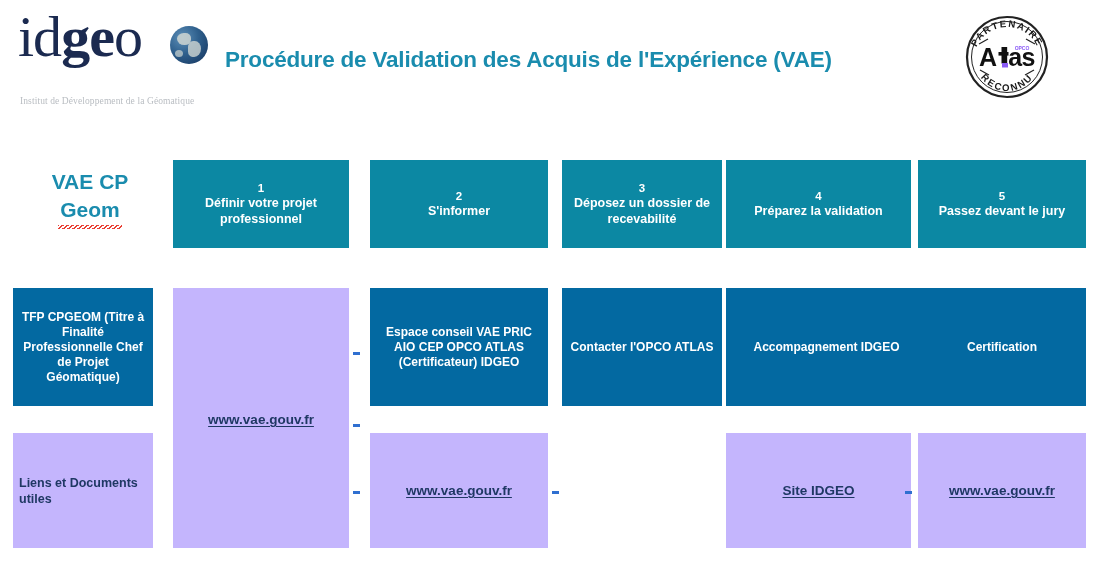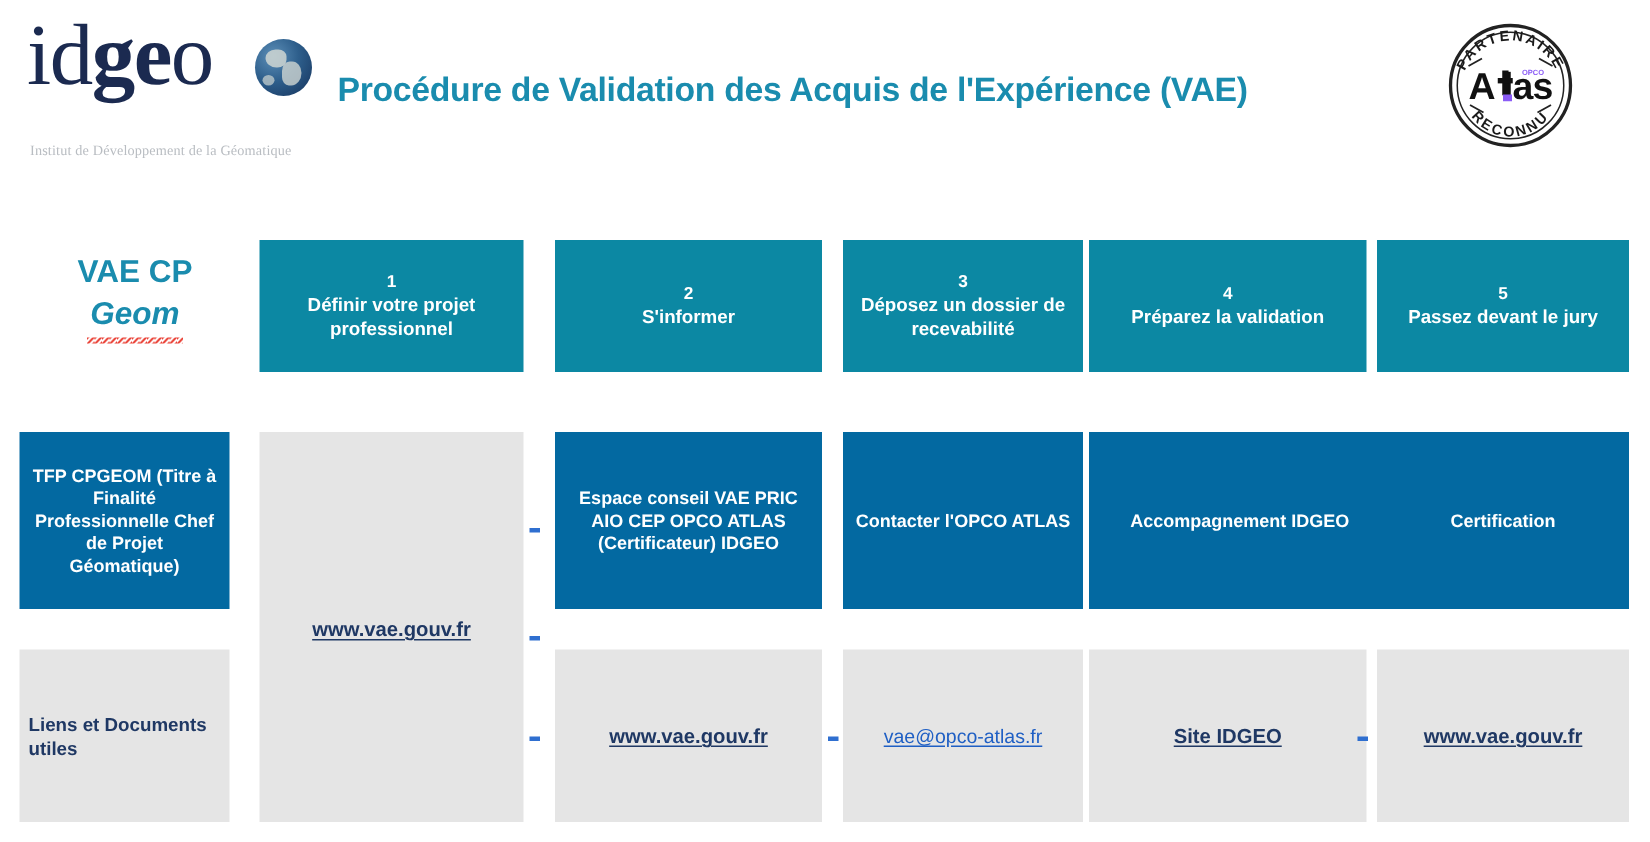--- a/index.html
+++ b/index.html
@@ -45,32 +45,32 @@
     letter-spacing:-.2px;white-space:nowrap;
   }
 
   .atlas{position:absolute;left:958px;top:8px;width:98px;height:98px;}
   .atlas svg{display:block;}
 
   
   .box{position:absolute;box-sizing:border-box;display:flex;align-items:center;justify-content:center;text-align:center;}
   .teal{background:#0c88a3;color:#ffffff;font-weight:700;font-size:12.5px;line-height:15.5px;}
   .orange{background:#0369a1;color:#ffffff;font-weight:700;font-size:12px;line-height:15px;}
-  .grey{background:#e5e5e5;}
+  .grey{background:#c4b5fd;}
   .box .inner{padding:0 6px;}
 
   .step-num{display:block;font-weight:700;font-size:11.5px;line-height:15px;}
   .step-label{display:block;font-weight:700;}
 
   .vaecp{
     position:absolute;left:20px;top:168px;width:140px;
     text-align:center;color:#1a8cae;font-size:21px;font-weight:700;line-height:28px;
   }
   .squiggle{
-    display:inline-block;position:relative;font-style:italic;
+    display:inline-block;position:relative;
   }
   .squiggle::after{
     content:"";position:absolute;left:-2px;right:-2px;bottom:-5px;height:4px;
     background-image:repeating-linear-gradient(135deg,#e8362a 0 1.3px,transparent 1.3px 2.6px);
     background-size:5px 4px;
     opacity:.95;
   }
 
   .lbl-liens{
     color:#1f3864;font-weight:700;font-size:12.5px;line-height:16px;text-align:left;
@@ -197,23 +197,20 @@
   </div>
 
   <div class="box grey" style="left:13px;top:433px;width:140px;height:115px;">
     <div class="inner lbl-liens">Liens et Documents utiles</div>
   </div>
 
   <div class="box grey" style="left:370px;top:433px;width:178px;height:115px;">
     <span class="link">www.vae.gouv.fr</span>
   </div>
 
-  <div class="box grey" style="left:562px;top:433px;width:160px;height:115px;">
-    <span class="link bright">vae@opco-atlas.fr</span>
-  </div>
 
   <div class="box grey" style="left:726px;top:433px;width:185px;height:115px;justify-content:center;">
     <span class="link">Site IDGEO</span>
   </div>
 
   <div class="box grey" style="left:918px;top:433px;width:168px;height:115px;">
     <span class="link">www.vae.gouv.fr</span>
   </div>
 
   <div class="dash" style="left:353px;top:352px;"></div>

